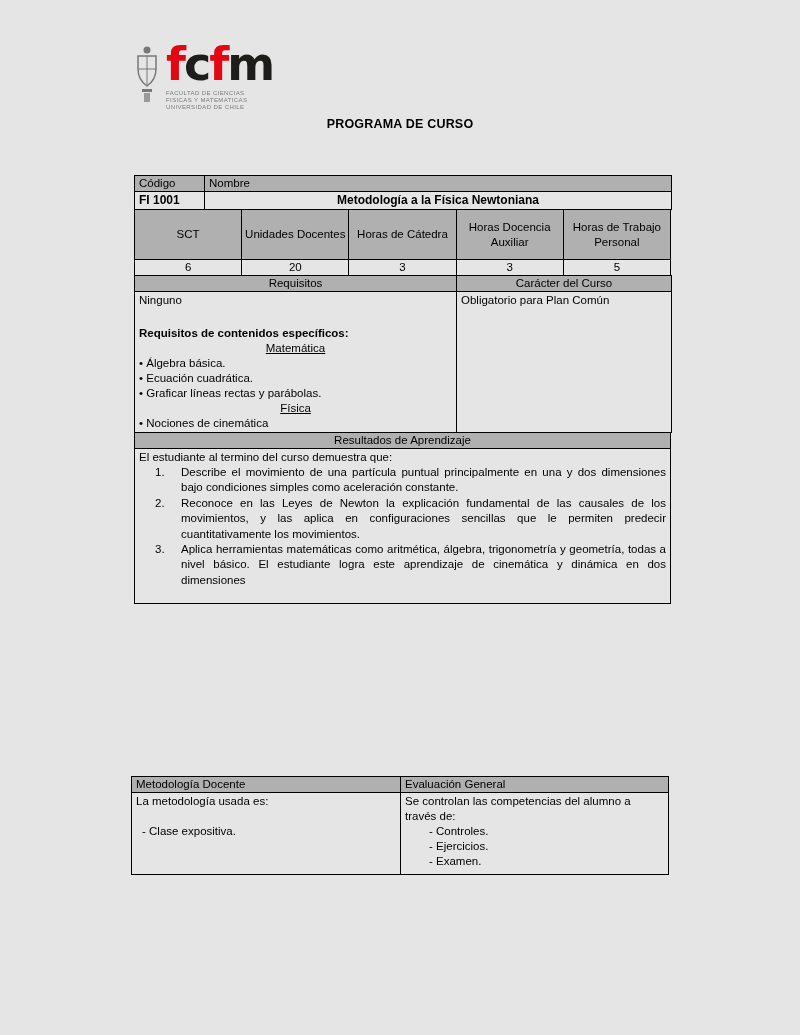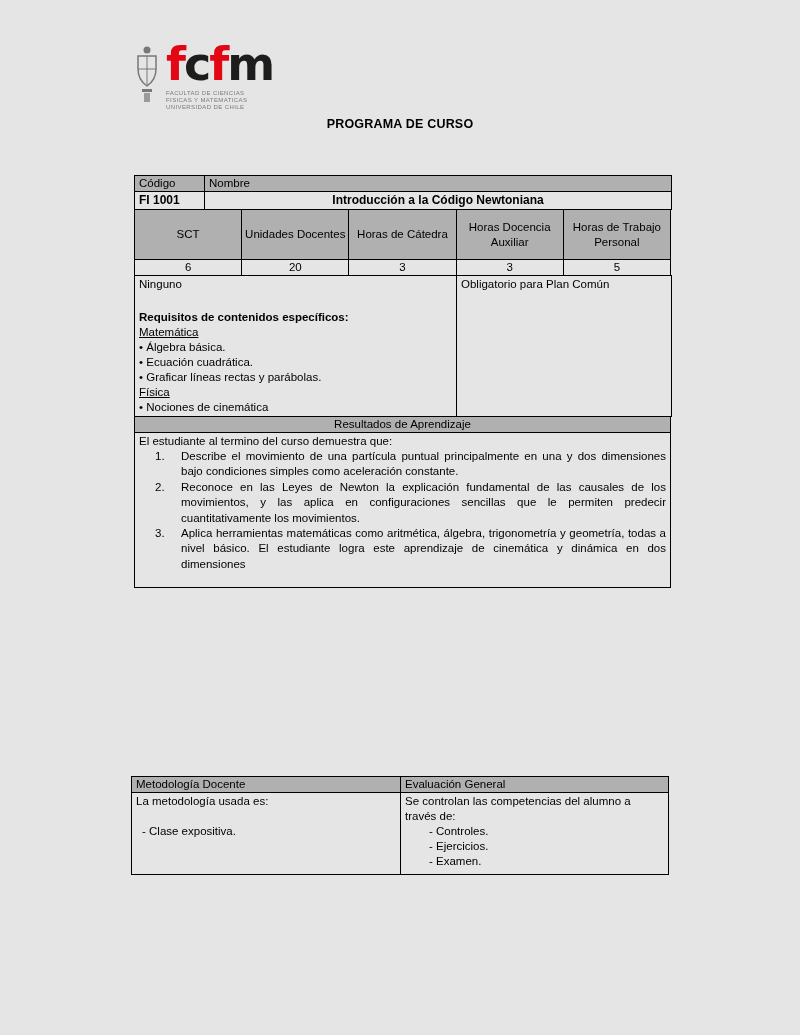--- a/index.html
+++ b/index.html
@@ -71,21 +71,21 @@
   .hdr { background: #b0b0b0; height: 15px; line-height: 13px; }
   .center { text-align: center; }
   .mid { vertical-align: middle; }
   .bold { font-weight: bold; }
   .name-row { height: 18px; font-size: 12px; }
   .credit-hdr { height: 50px; text-align: center; vertical-align: middle; line-height: 15px; background: #b0b0b0; padding: 2px; }
   .credit-val { height: 15px; text-align: center; line-height: 13px; }
   .req-cell { height: 134px; }
   .res-cell { height: 155px; }
   .met-cell { height: 82px; margin-left: 44px; }
-  .underline { text-decoration: underline; }
+  .underline { text-decoration: underline; text-align: center; }
   .req-heading { font-weight: bold; margin-top: 18px; }
 
   .res-item { display: flex; margin-left: 16px; line-height: 15.4px; }
   .res-num { width: 26px; flex: none; }
   .res-text { flex: 1; text-align: justify; }
 
   .met-item { margin-top: 15px; padding-left: 6px; }
   .eval-item { padding-left: 24px; }
 </style>
 </head>
@@ -121,21 +121,21 @@
           <col style="width:70px">
           <col style="width:467px">
         </colgroup>
       <tbody>
           <tr>
         <td class="hdr">Código</td>
         <td class="hdr">Nombre</td>
       </tr>
       <tr class="name-row">
         <td class="bold mid">FI 1001</td>
-        <td class="bold mid center">Introducción a la Código Newtoniana</td>
+        <td class="bold mid center">Metodología a la Física Newtoniana</td>
       </tr>
     </tbody>
       </table>
 
 
     <table>
       <tbody>
           <tr>
         <td class="credit-hdr">SCT</td>
         <td class="credit-hdr">Unidades Docentes</td>
@@ -152,20 +152,24 @@
       </tr>
     </tbody>
       </table>
 
     <table>
       <colgroup>
           <col style="width:322px">
           <col style="width:215px">
         </colgroup>
       <tbody>
+          <tr>
+        <td class="hdr center">Requisitos</td>
+        <td class="hdr center">Carácter del Curso</td>
+      </tr>
       <tr>
         <td class="req-cell">
           <div>Ninguno</div>
           <div class="req-heading">Requisitos de contenidos específicos:</div>
           <div class="underline">Matemática</div>
           <div>• Álgebra básica.</div>
           <div>• Ecuación cuadrática.</div>
           <div>• Graficar líneas rectas y parábolas.</div>
           <div class="underline">Física</div>
           <div>• Nociones de cinemática</div>

